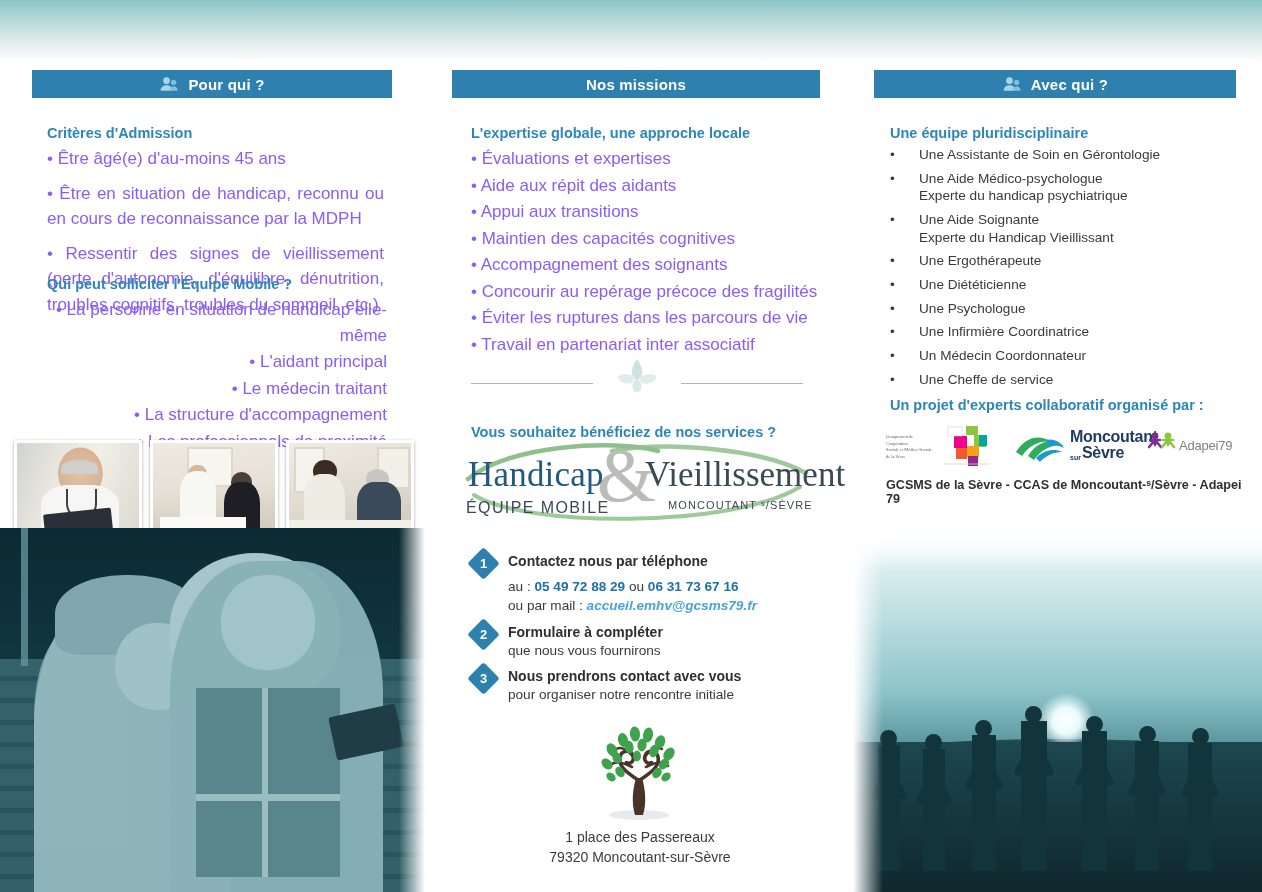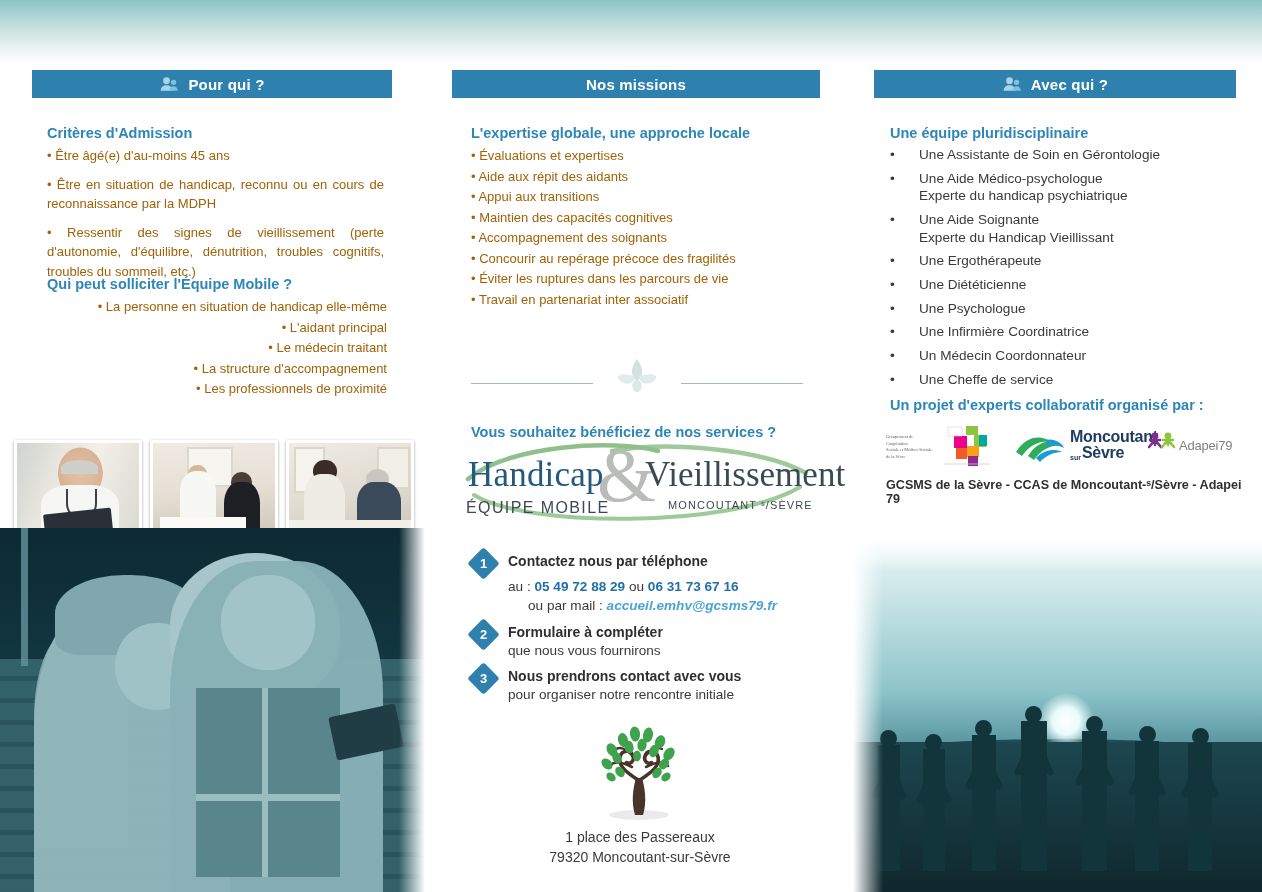--- a/index.html
+++ b/index.html
@@ -27,21 +27,21 @@
     color:#ffffff;font-size:15px;font-weight:bold;letter-spacing:.2px;}
   .bar .lbl{color:#fff;}
   .bar-left{left:32px;top:70px;width:360px;}
   .bar-mid{left:24px;top:70px;width:368px;justify-content:center;}
   .bar-right{left:22px;top:70px;width:362px;}
 
   .people-ic{width:20px;height:16px;display:block;flex:0 0 auto;}
 
   
   .h-blue{color:#2e86b8;font-size:14.5px;font-weight:bold;line-height:1.25;}
-  .li{color:#a16207;font-size:13px;line-height:1.5;margin:0 0 1px 0;}
+  .li{color:#8b5cf6;font-size:17px;line-height:1.5;margin:0 0 1px 0;}
   .li.sp{margin-bottom:9px;}
   .just{text-align:justify;}
 
   .blk{position:absolute;}
 
   
   .l-h1{left:47px;top:124px;width:340px;}
   .l-list1{left:47px;top:146px;width:337px;}
   .l-h2{left:47px;top:275px;width:340px;}
   .l-list2{left:47px;top:297px;width:340px;text-align:right;}
@@ -312,21 +312,21 @@
 
   <div class="steps">
     <div class="step">
       <div class="badge">
           <span>1</span>
         </div>
       <div class="t1">Contactez nous par téléphone</div>
       <div class="t2" style="margin-top:7px;">
         <span>au : </span><span class="tel">05 49 72 88 29</span><span> ou </span><span class="tel">06 31 73 67 16</span>
       </div>
-      <div class="t2" style="margin-bottom:5px;margin-left:20px;">
+      <div class="t2" style="margin-bottom:5px;">
         <span>ou par mail : </span><span class="mail">accueil.emhv@gcsms79.fr</span>
       </div>
     </div>
     <div class="step">
       <div class="badge">
           <span>2</span>
         </div>
       <div class="t1">Formulaire à compléter</div>
       <div class="t2"> que nous vous fournirons</div>
     </div>

